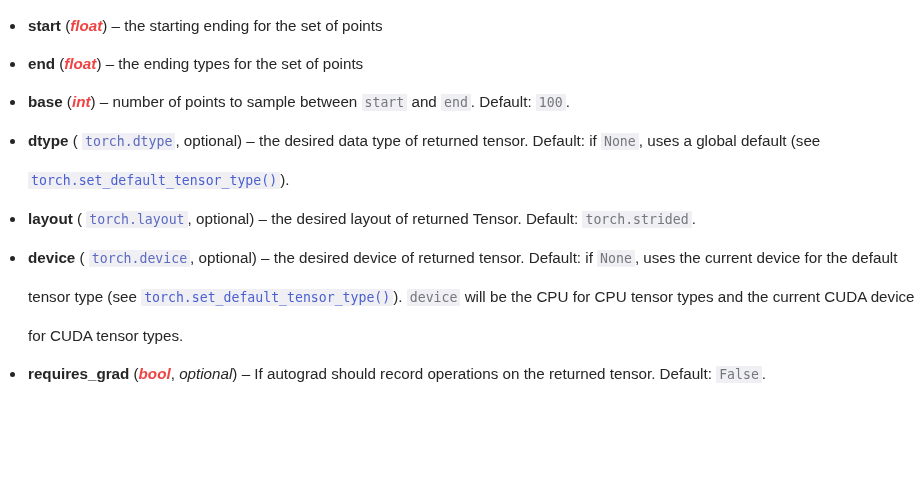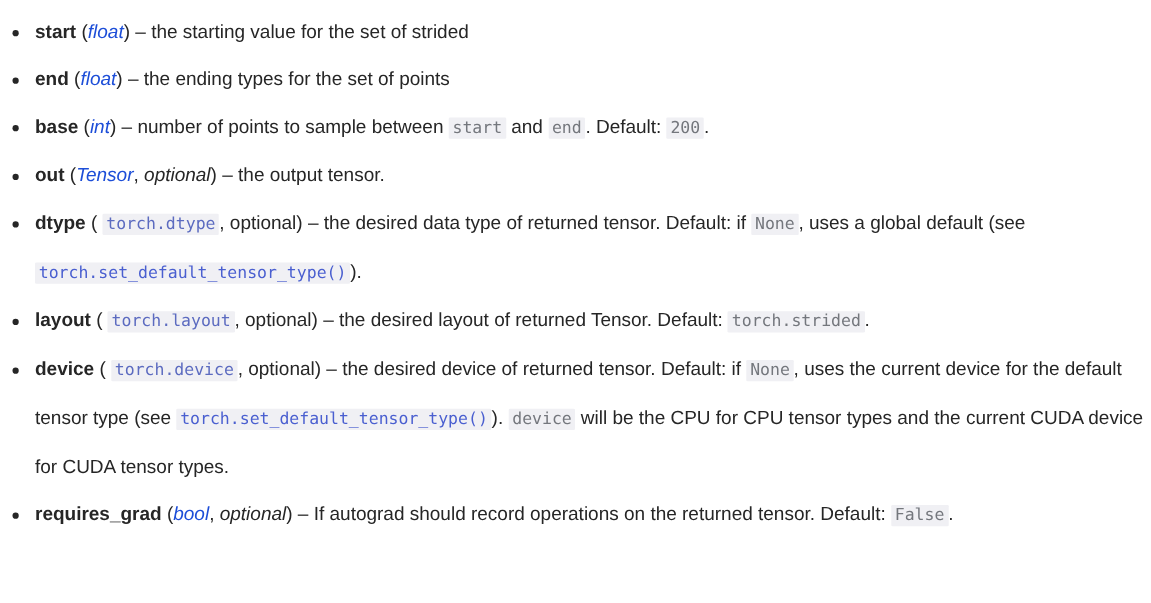--- a/index.html
+++ b/index.html
@@ -54,22 +54,23 @@
     border-radius: 50%;
     background: #262626;
   }
 
   .pname {
     font-weight: bold;
     color: #262626;
   }
 
   .ptype {
-    color: #1d4ed8;
+    color: #ef4444;
     font-style: italic;
+    font-weight: bold;
   }
 
   .popt-ital {
     font-style: italic;
     color: #262626;
   }
 
   .popt {
     color: #262626;
   }
@@ -102,21 +103,20 @@
 
   code.bluelink, .code.bluelink {
     color: #4a5fd0;
     cursor: pointer;
   }
 </style>
 </head>
 <body>
 
 <ul class="params-list">
-    <li class="param-item"><span class="bullet"></span><strong class="pname">start</strong> <span class="paren">(</span><em class="ptype">float</em><span class="paren">)</span> <span class="dash">–</span> <span class="pdesc">the starting value for the set of strided</span></li>
+    <li class="param-item"><span class="bullet"></span><strong class="pname">start</strong> <span class="paren">(</span><em class="ptype">float</em><span class="paren">)</span> <span class="dash">–</span> <span class="pdesc">the starting ending for the set of points</span></li>
     <li class="param-item"><span class="bullet"></span><strong class="pname">end</strong> <span class="paren">(</span><em class="ptype">float</em><span class="paren">)</span> <span class="dash">–</span> <span class="pdesc">the ending types for the set of points</span></li>
-    <li class="param-item"><span class="bullet"></span><strong class="pname">base</strong> <span class="paren">(</span><em class="ptype">int</em><span class="paren">)</span> <span class="dash">–</span> <span class="pdesc">number of points to sample between <code class="code gray">start</code> and <code class="code gray">end</code>. Default: <code class="code gray">200</code>.</span></li>
-    <li class="param-item"><span class="bullet"></span><strong class="pname">out</strong> <span class="paren">(</span><em class="ptype">Tensor</em><span class="popt">,</span> <span class="popt-ital">optional</span><span class="paren">)</span> <span class="dash">–</span> <span class="pdesc">the output tensor.</span></li>
+    <li class="param-item"><span class="bullet"></span><strong class="pname">base</strong> <span class="paren">(</span><em class="ptype">int</em><span class="paren">)</span> <span class="dash">–</span> <span class="pdesc">number of points to sample between <code class="code gray">start</code> and <code class="code gray">end</code>. Default: <code class="code gray">100</code>.</span></li>
     <li class="param-item"><span class="bullet"></span><strong class="pname">dtype</strong> <span class="paren">(</span> <code class="code blue">torch.dtype</code><span class="popt">,</span> <span class="popt">optional</span><span class="paren">)</span> <span class="dash">–</span> <span class="pdesc">the desired data type of returned tensor. Default: if <code class="code gray">None</code>, uses a global default (see <code class="code bluelink">torch.set_default_tensor_type()</code>).</span></li>
     <li class="param-item"><span class="bullet"></span><strong class="pname">layout</strong> <span class="paren">(</span> <code class="code blue">torch.layout</code><span class="popt">,</span> <span class="popt">optional</span><span class="paren">)</span> <span class="dash">–</span> <span class="pdesc">the desired layout of returned Tensor. Default: <code class="code gray">torch.strided</code>.</span></li>
     <li class="param-item"><span class="bullet"></span><strong class="pname">device</strong> <span class="paren">(</span> <code class="code blue">torch.device</code><span class="popt">,</span> <span class="popt">optional</span><span class="paren">)</span> <span class="dash">–</span> <span class="pdesc">the desired device of returned tensor. Default: if <code class="code gray">None</code>, uses the current device for the default tensor type (see <code class="code bluelink">torch.set_default_tensor_type()</code>). <code class="code gray">device</code> will be the CPU for CPU tensor types and the current CUDA device for CUDA tensor types.</span></li>
     <li class="param-item"><span class="bullet"></span><strong class="pname">requires_grad</strong> <span class="paren">(</span><em class="ptype">bool</em><span class="popt">,</span> <span class="popt-ital">optional</span><span class="paren">)</span> <span class="dash">–</span> <span class="pdesc">If autograd should record operations on the returned tensor. Default: <code class="code gray">False</code>.</span></li>
   </ul>
 
 </body></html>

